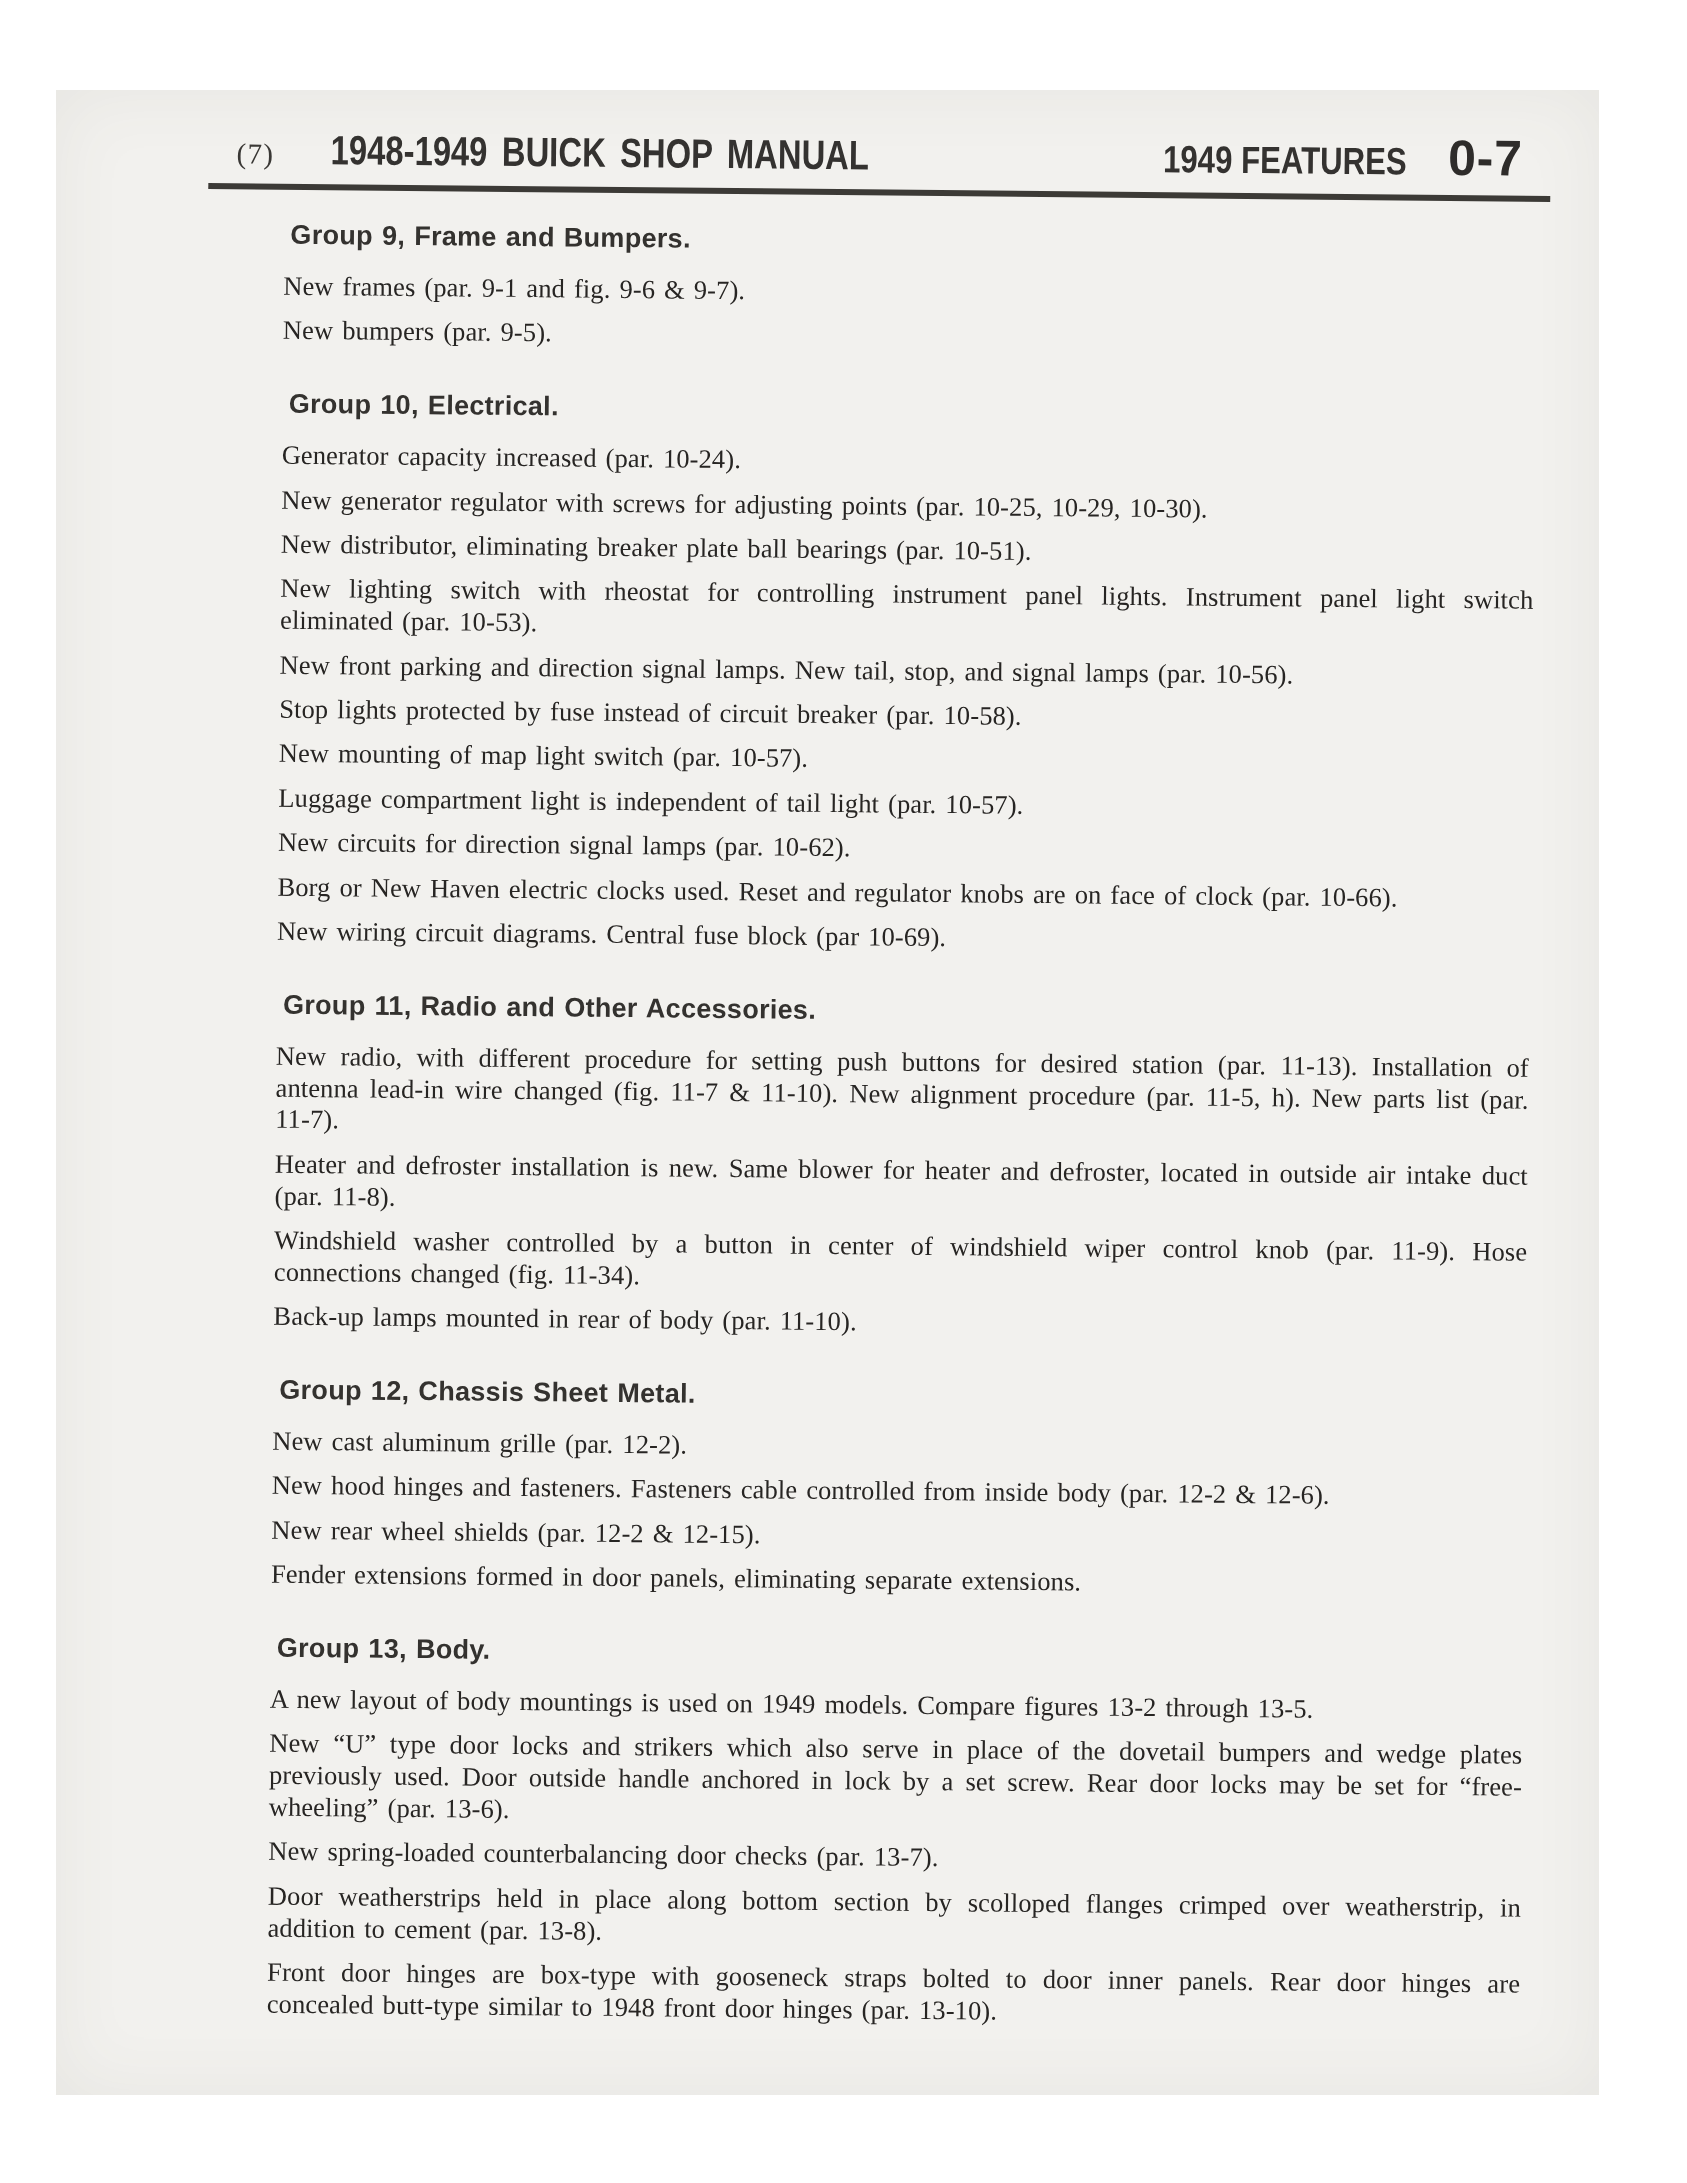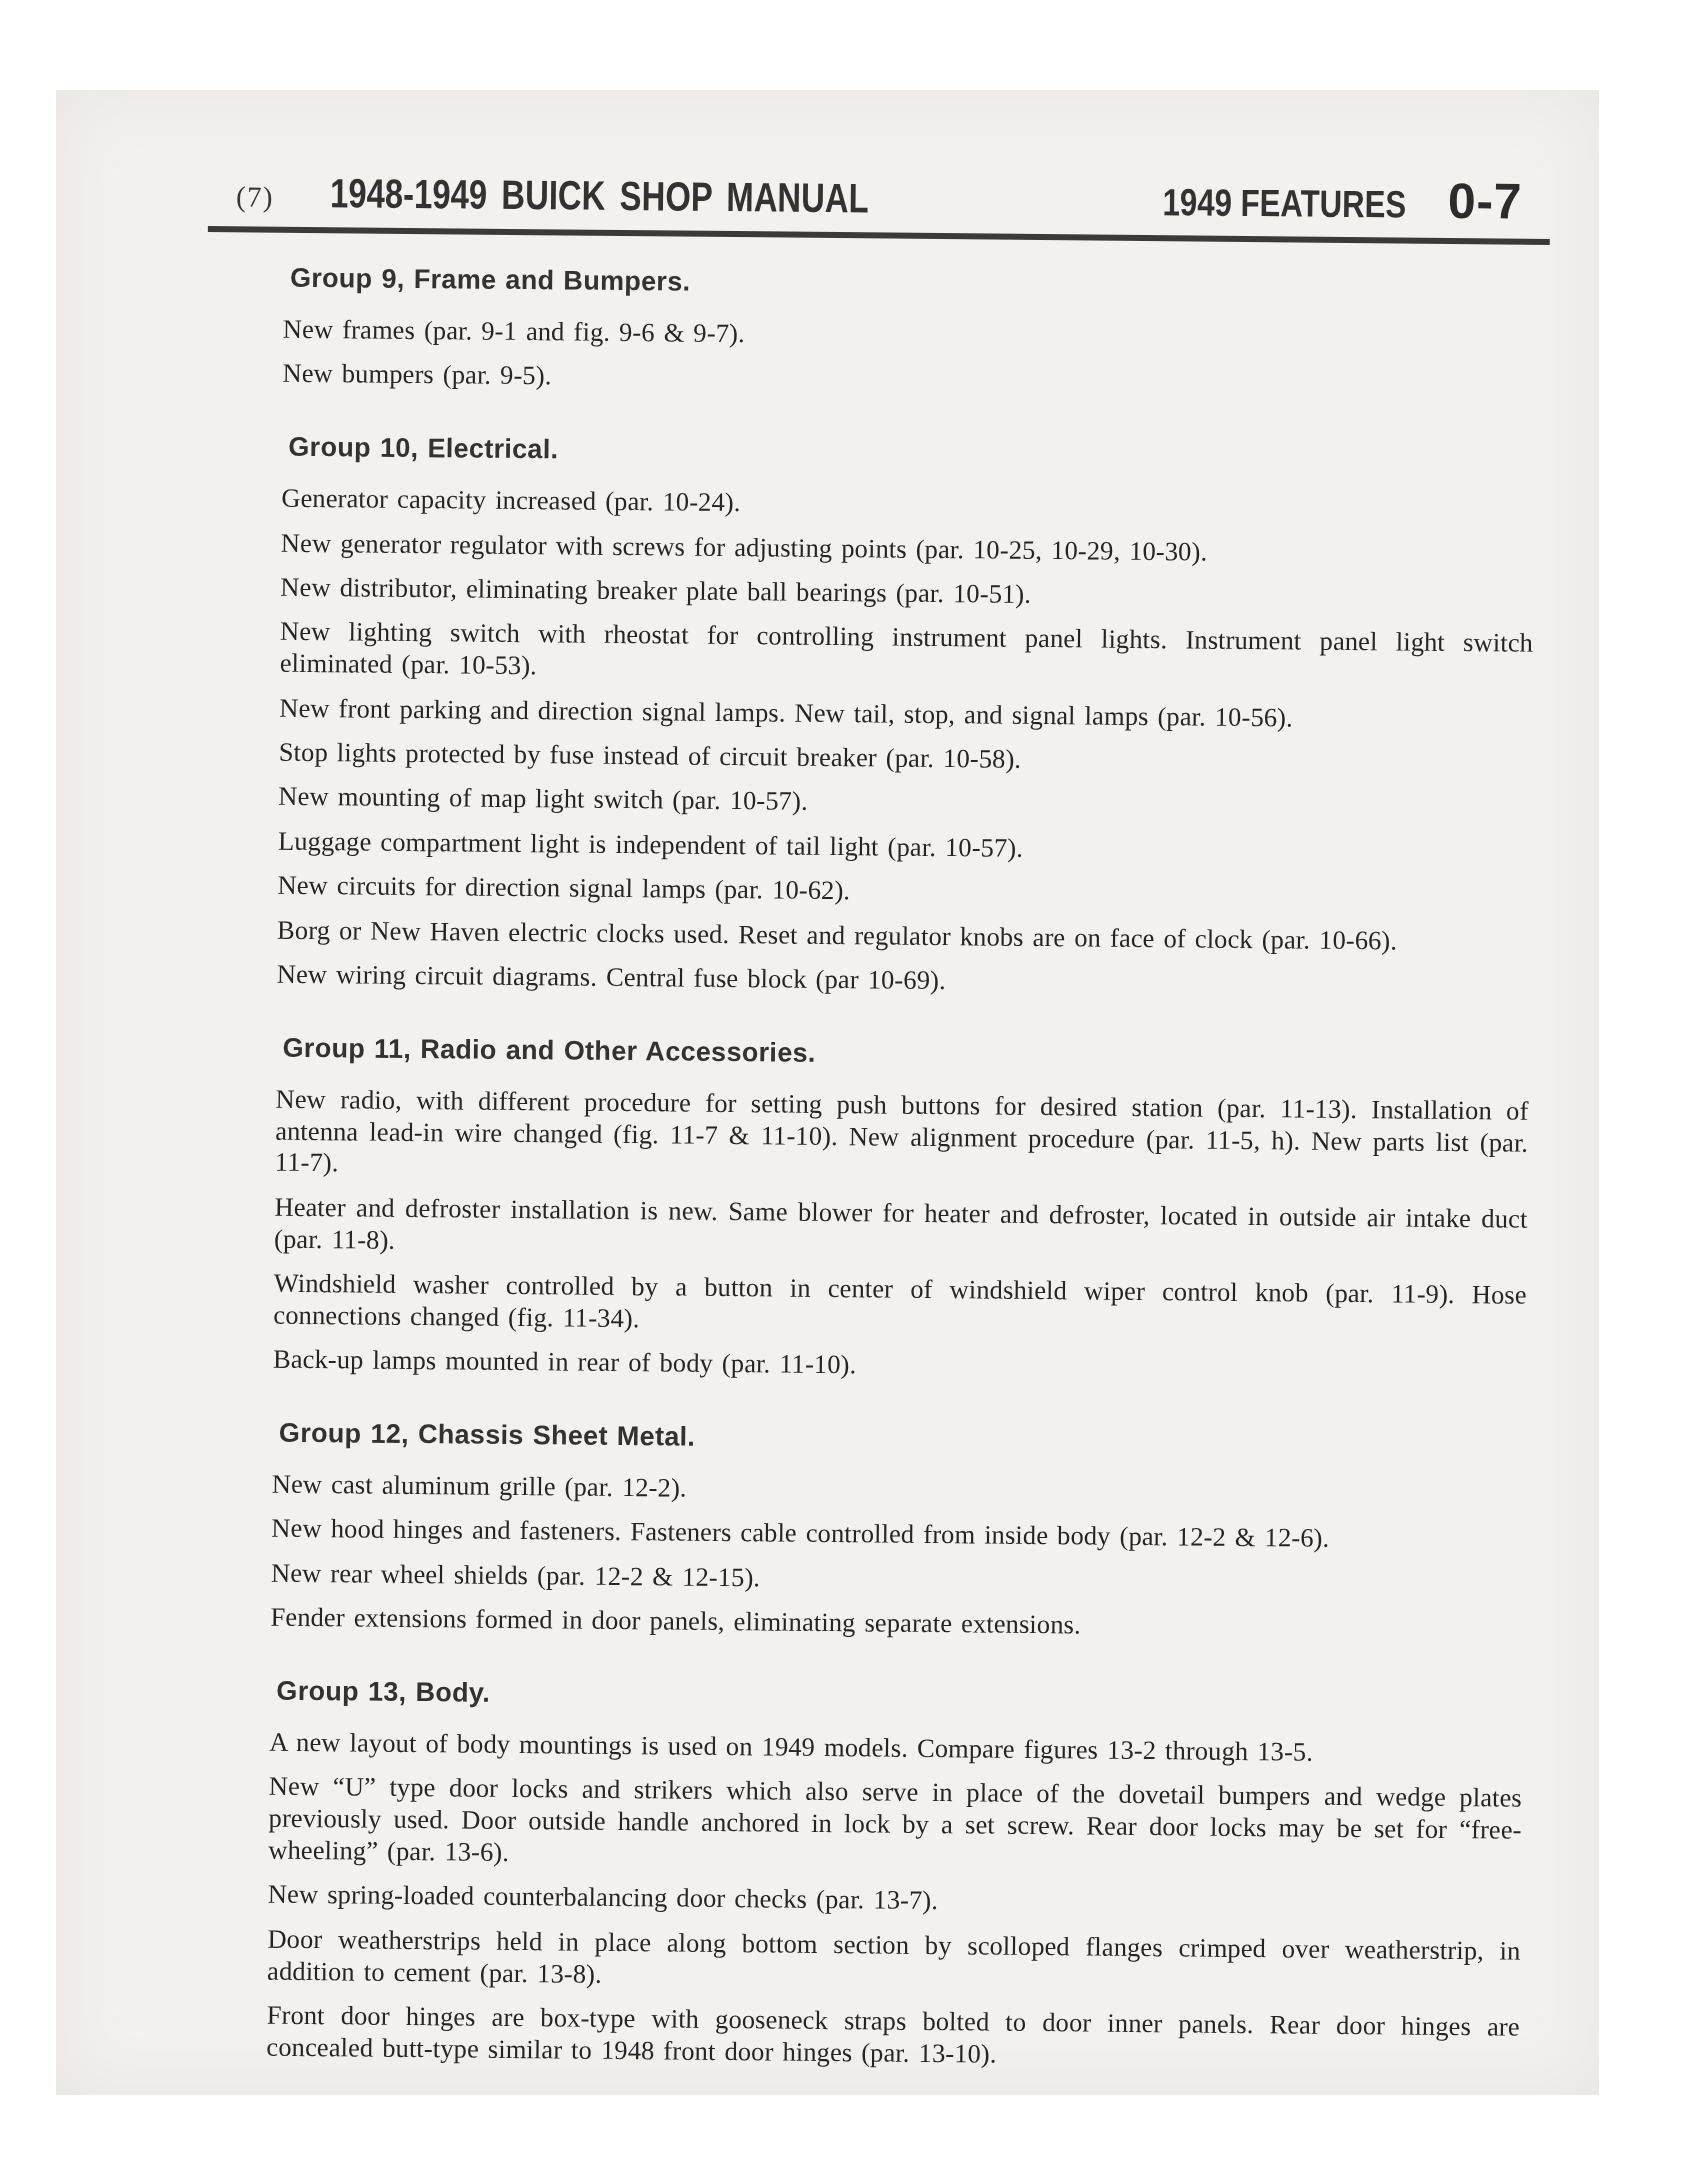--- a/index.html
+++ b/index.html
@@ -48,21 +48,20 @@
     font: 700 38px/1 "Liberation Sans", sans-serif;
     transform: scaleX(0.82);
     transform-origin: 100% 100%;
     white-space: nowrap;
     margin-right: 42px;
   }
   .page-number {
     font: 700 50px/1 "Liberation Sans", sans-serif;
     letter-spacing: 0.7px;
     color: #2e2c2a;
-    margin-top: 43px;
   }
   .rule {
     height: 6px;
     background: #3c3a36;
     margin: 12px 57px 0 144px;
   }
   .sections { margin: 30px 70px 0 220px; }
   section.group + section.group { margin-top: 42px; }
   .group-heading {
     font: 700 27px/1.15 "Liberation Sans", sans-serif;

